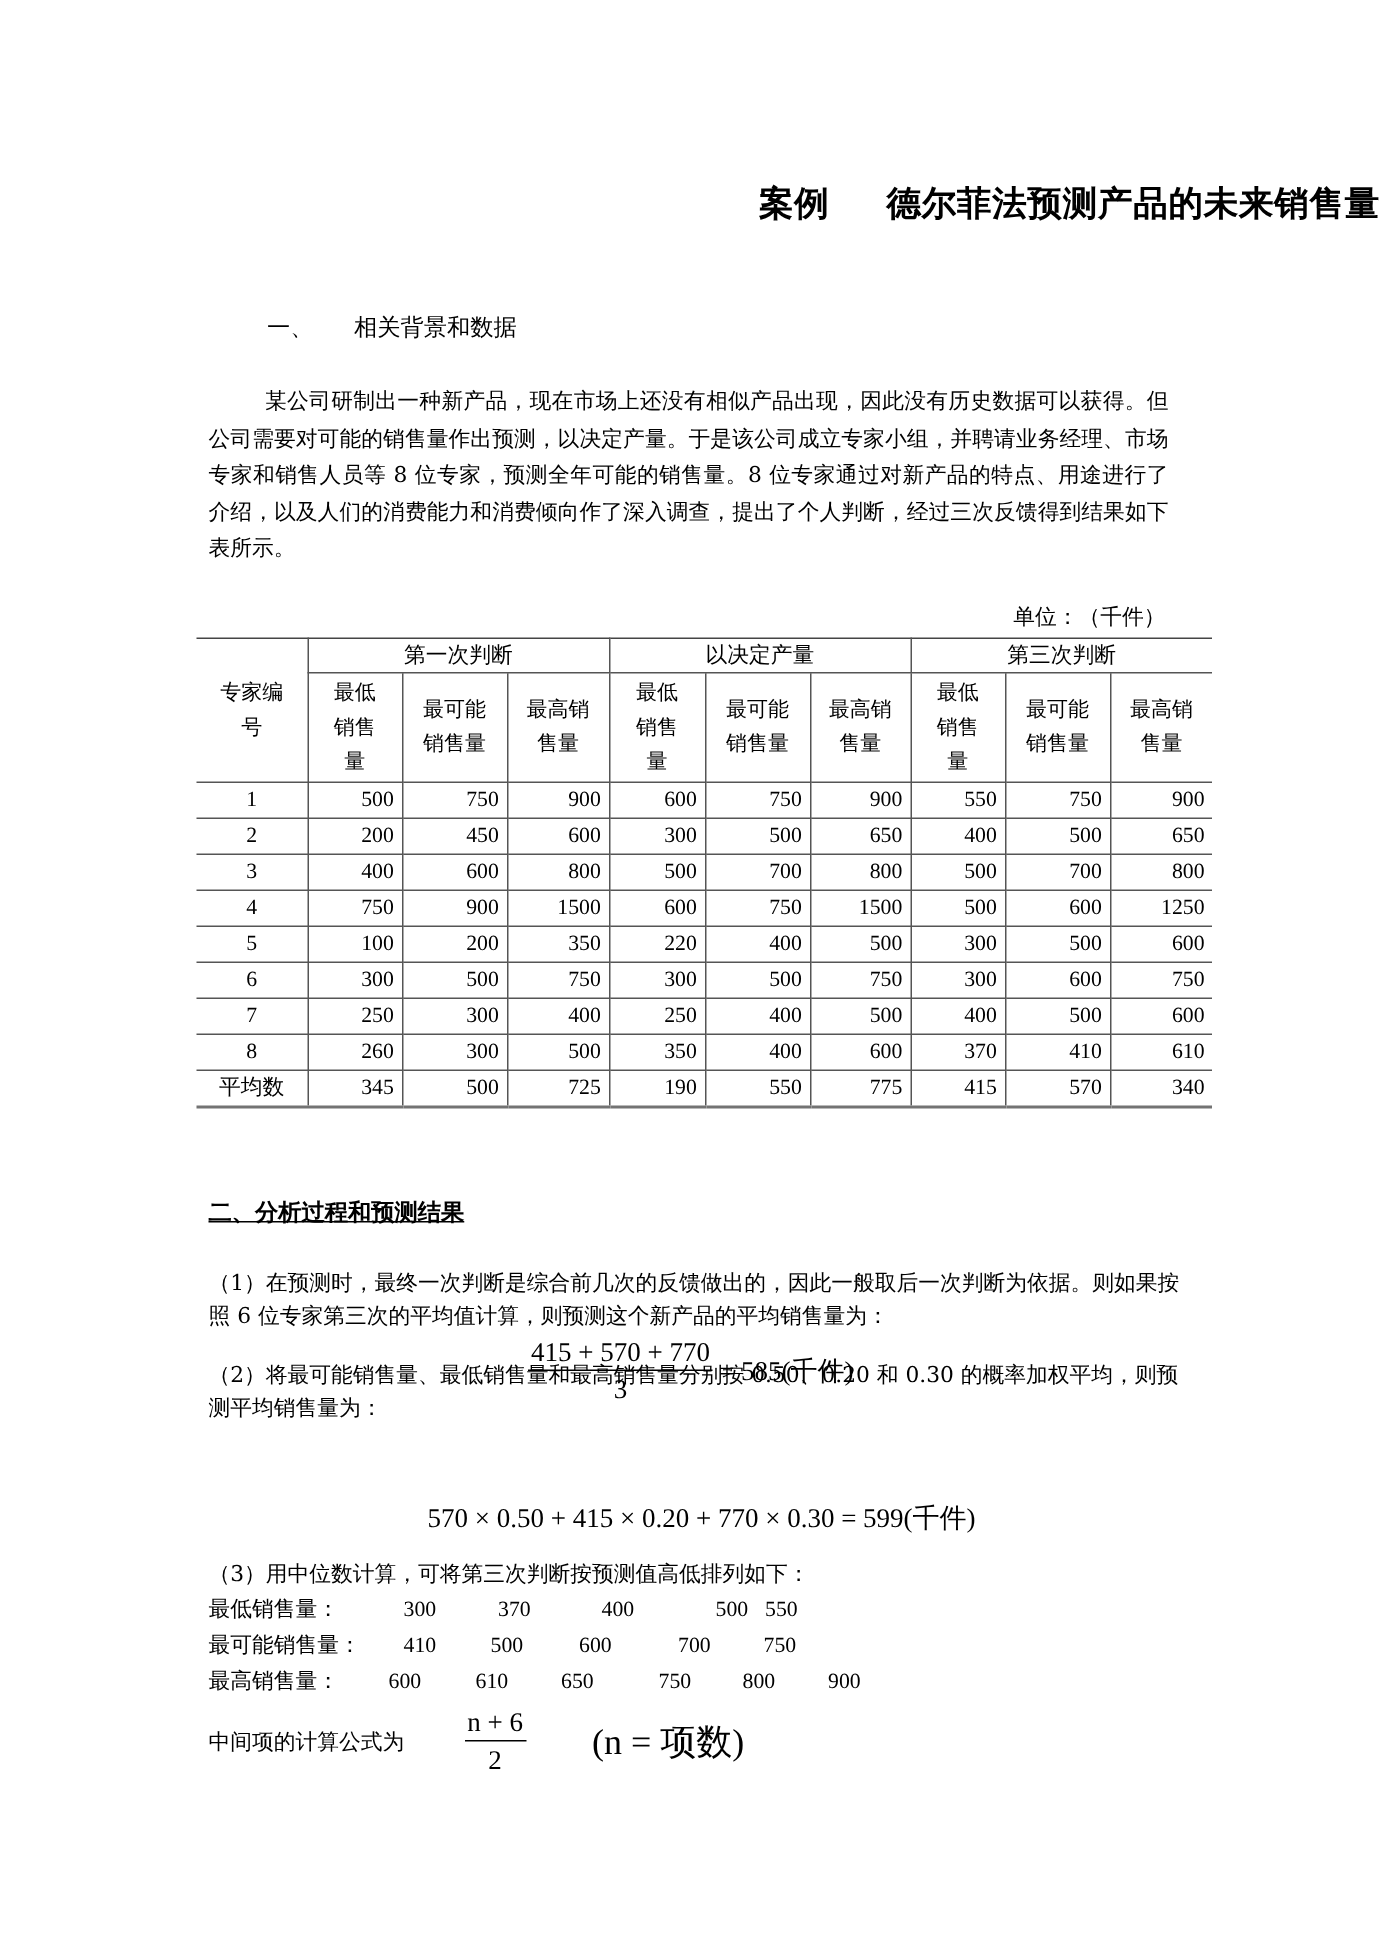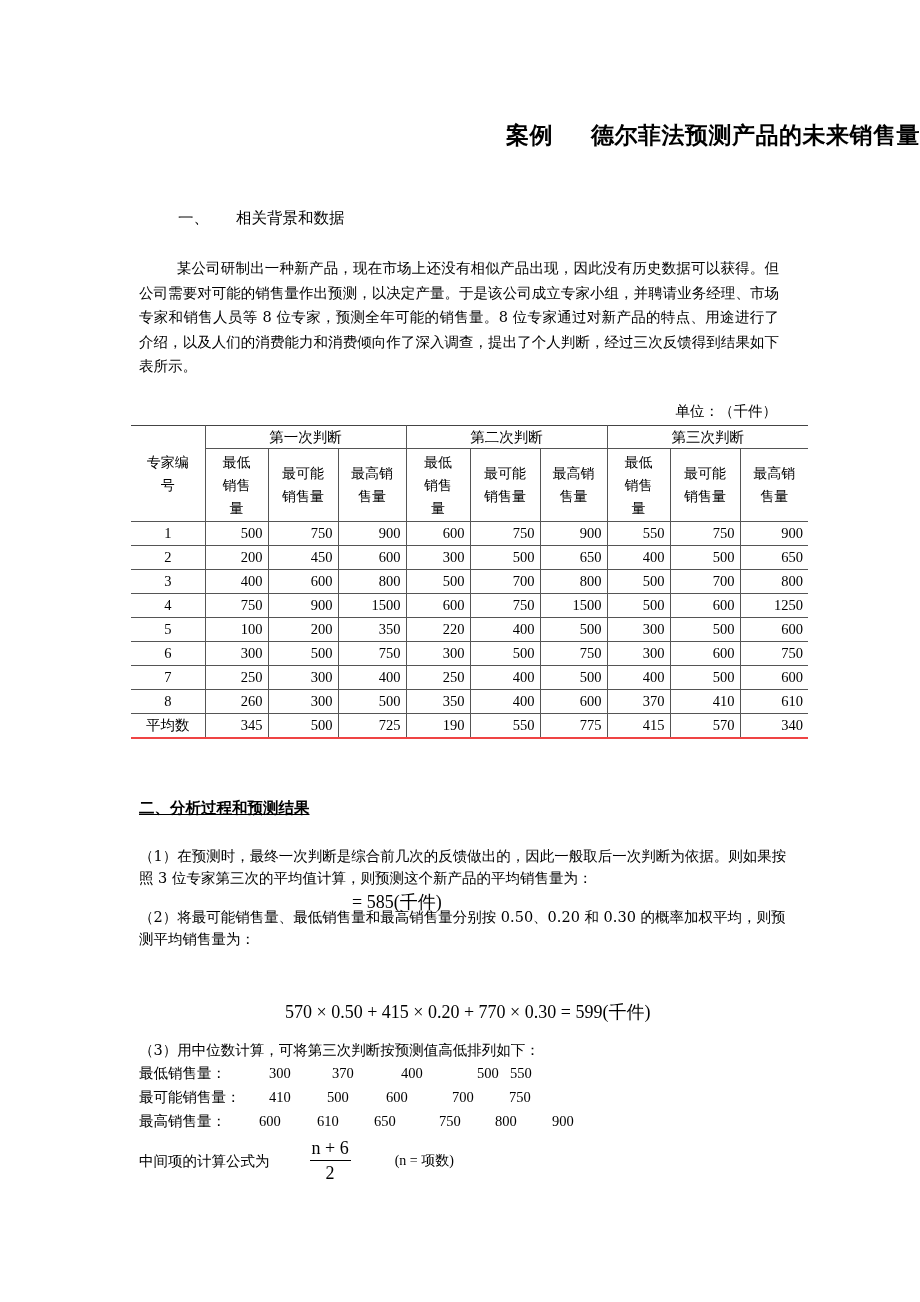--- a/index.html
+++ b/index.html
@@ -34,21 +34,21 @@
     border-collapse: collapse; font-size: 14.5px;
     font-family: "Liberation Serif", "DejaVu Serif", serif;
   }
   table.data td, table.data th {
     border: 1px solid #555; padding: 0 5px; font-weight: normal;
     height: 23px; line-height: 19px;
   }
   table.data tr > *:first-child { border-left: none; }
   table.data tr > *:last-child { border-right: none; }
   table.data tr.top-row th { border-top: 1.5px solid #444; }
-  table.data tr.last-row td { border-bottom: 2px solid #ef4444; }
+  table.data tr.last-row td { border-bottom: 2px solid #737373; }
   table.data th.group { text-align: center; height: 22px; }
   table.data th.sub { text-align: center; height: 72px; line-height: 23px; font-family: "DejaVu Serif", serif; font-size: 14px; }
   table.data th.expert { text-align: center; line-height: 23px; font-family: "DejaVu Serif", serif; font-size: 14px; }
   table.data td.id { text-align: center; }
   table.data td.num { text-align: right; }
   .h2 {
     left: 139px; top: 798px;
     font-family: "DejaVu Sans", "Liberation Sans", sans-serif;
     font-size: 15.5px; font-weight: bold; text-decoration: underline;
   }
@@ -94,21 +94,21 @@
       <col style="width:70px">
       <col style="width:68px">
   </colgroup>
   <thead>
     <tr class="top-row">
       <th class="expert" rowspan="2">
         <span>专家编</span><br>
         <span>号</span>
       </th>
       <th class="group" colspan="3">第一次判断</th>
-      <th class="group" colspan="3">第二次判断</th>
+      <th class="group" colspan="3">以决定产量</th>
       <th class="group" colspan="3">第三次判断</th>
     </tr>
     <tr id="sub-row">
         <th class="sub"><span>最低</span><br><span>销售</span><br><span>量</span></th>
         <th class="sub"><span>最可能</span><br><span>销售量</span></th>
         <th class="sub"><span>最高销</span><br><span>售量</span></th>
         <th class="sub"><span>最低</span><br><span>销售</span><br><span>量</span></th>
         <th class="sub"><span>最可能</span><br><span>销售量</span></th>
         <th class="sub"><span>最高销</span><br><span>售量</span></th>
         <th class="sub"><span>最低</span><br><span>销售</span><br><span>量</span></th>
@@ -223,23 +223,27 @@
         <td class="num">775</td>
         <td class="num">415</td>
         <td class="num">570</td>
         <td class="num">340</td>
       </tr>
     </tbody>
 </table>
 
 <div class="abs h2">二、分析过程和预测结果</div>
 
-<div class="abs body-text" style="top:845px;">（1）在预测时，最终一次判断是综合前几次的反馈做出的，因此一般取后一次判断为依据。则如果按照 3 位专家第三次的平均值计算，则预测这个新产品的平均销售量为：</div>
+<div class="abs body-text" style="top:845px;">（1）在预测时，最终一次判断是综合前几次的反馈做出的，因此一般取后一次判断为依据。则如果按照 6 位专家第三次的平均值计算，则预测这个新产品的平均销售量为：</div>
 
 <div class="abs formula" style="left:352px; top:890px;">
+  <span class="frac">
+    <span class="numer">415 + 570 + 770</span>
+    <span class="denom">3</span>
+  </span>
   <span>= 585(千件)</span>
 </div>
 
 <div class="abs body-text" style="top:906px;">（2）将最可能销售量、最低销售量和最高销售量分别按 0.50、0.20 和 0.30 的概率加权平均，则预测平均销售量为：</div>
 
 <div class="abs formula" style="left:285px; top:1000px;">570 × 0.50 + 415 × 0.20 + 770 × 0.30 = 599(千件)</div>
 
 <div class="abs body-text" style="top:1039px;">（3）用中位数计算，可将第三次判断按预测值高低排列如下：</div>
 
 <div id="lists">
@@ -269,14 +273,14 @@
       <span class="v" style="left: 413px;">900</span>
     </div>
   </div>
 
 <div class="abs formula" style="left:139px; top:1137px; font-size:14.5px;gap:40px;">
   <span style="font-family:'DejaVu Serif',serif;">中间项的计算公式为</span>
   <span class="frac" style="font-size:18px;">
     <span class="numer">n + 6</span>
     <span class="denom">2</span>
   </span>
-  <span style="font-size:14px;">(n = 项数)</span>
+  <span style="font-size:24px;">(n = 项数)</span>
 </div>
 
 </body></html>

